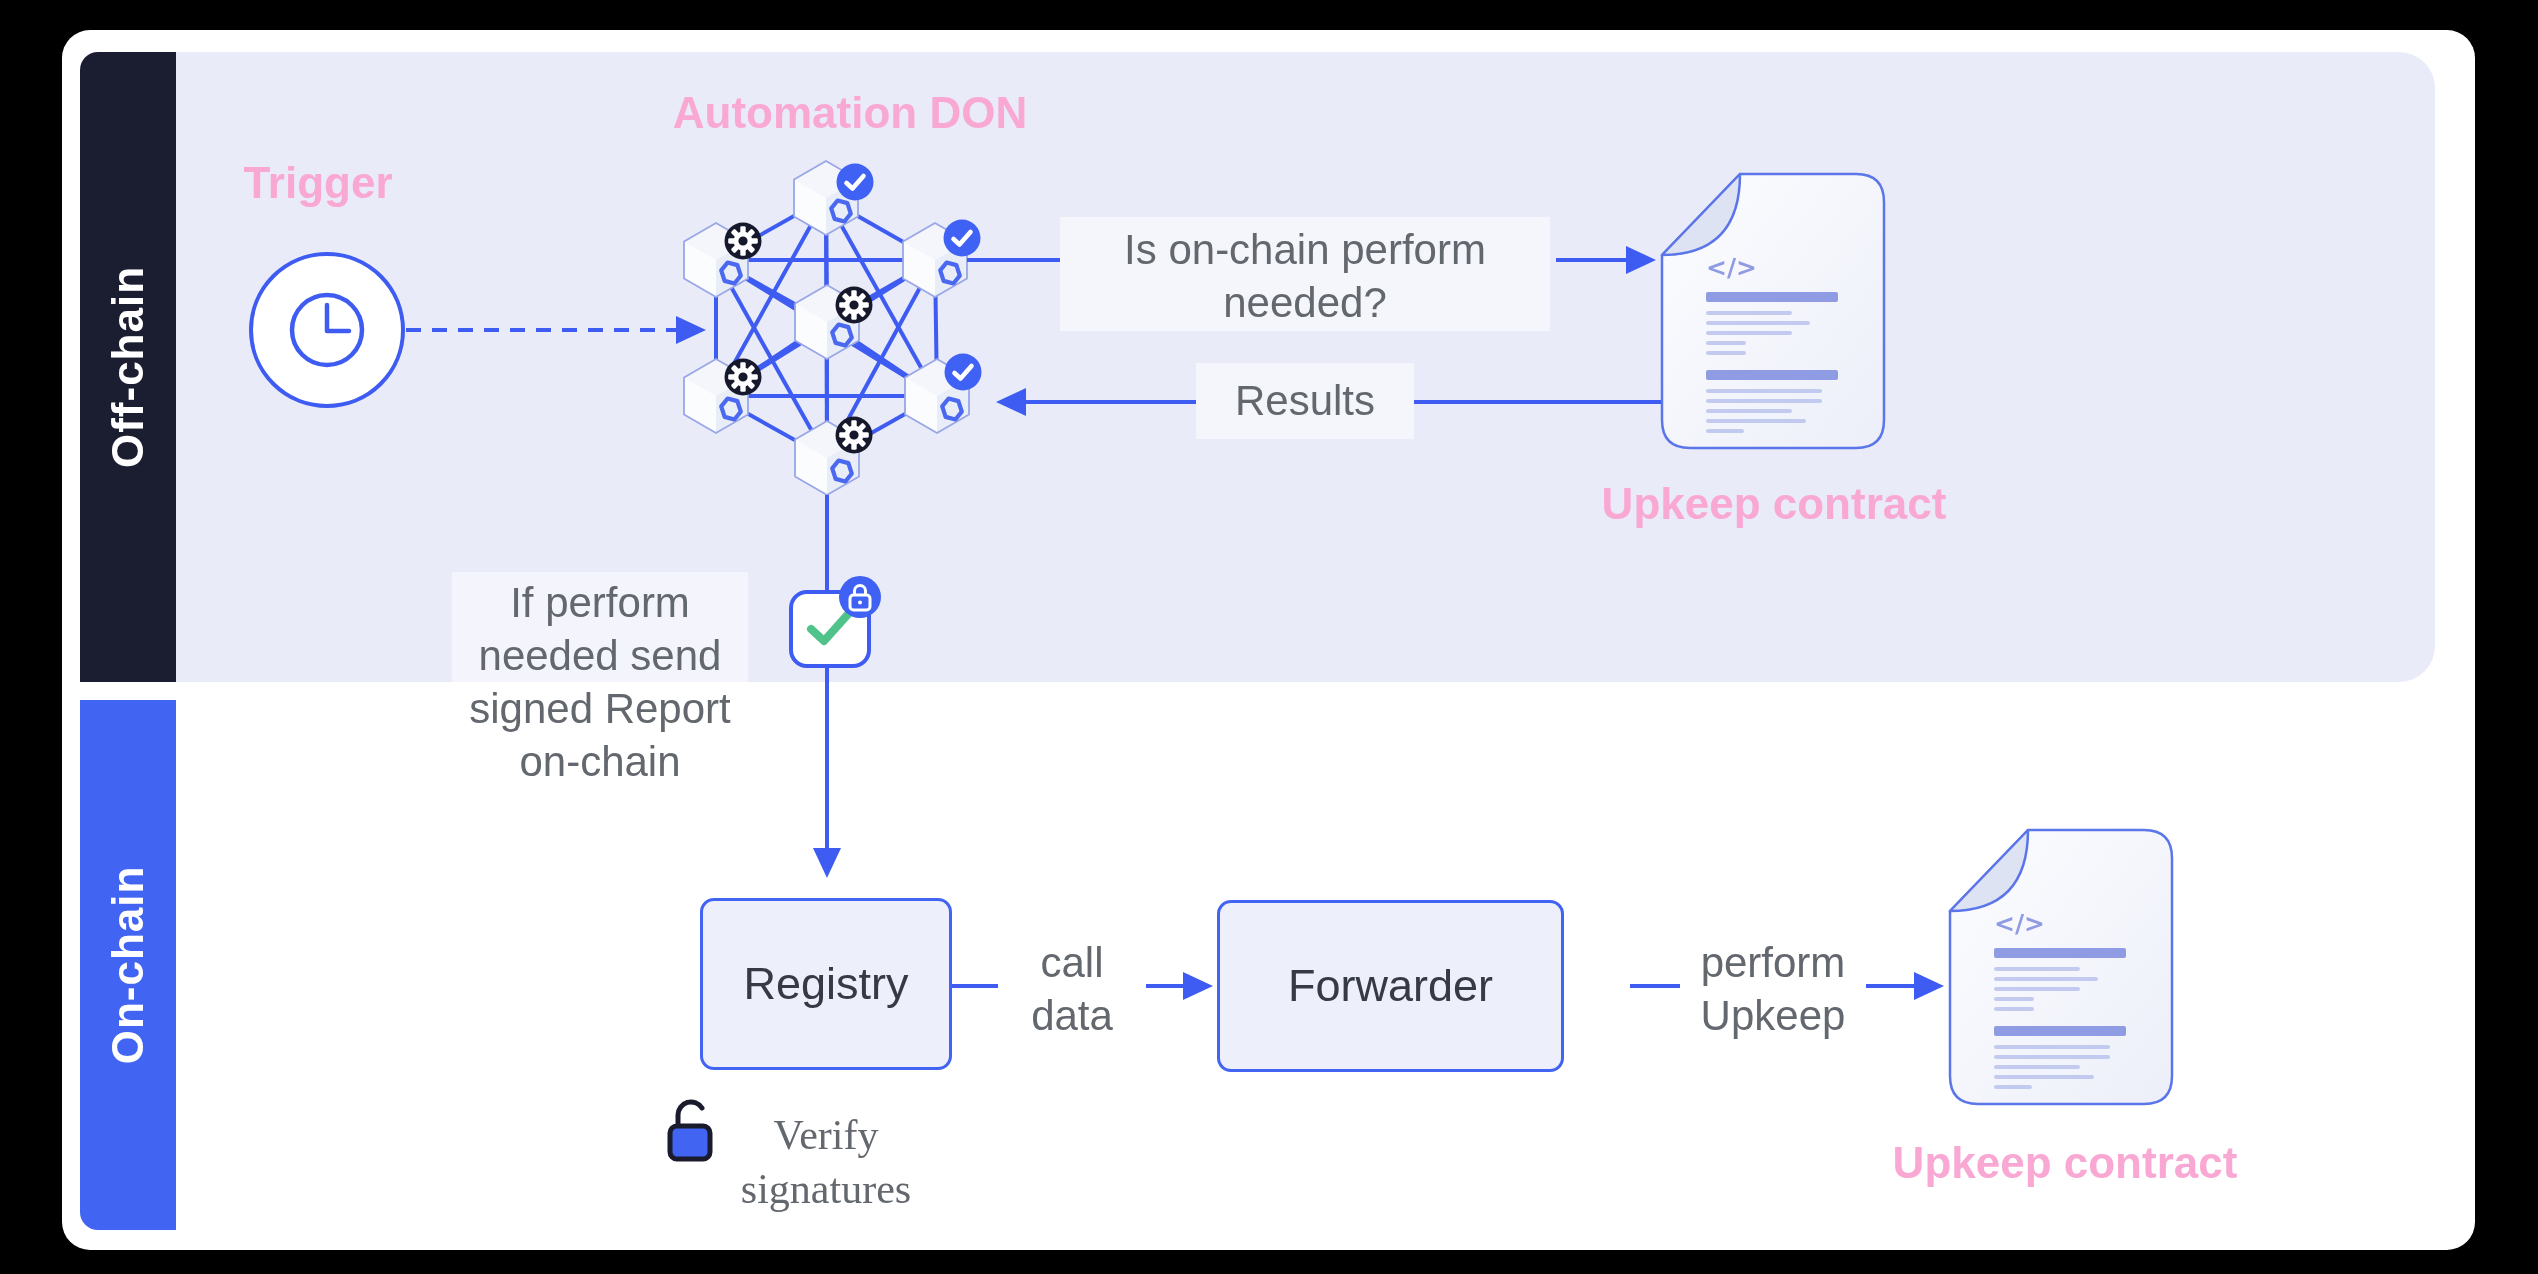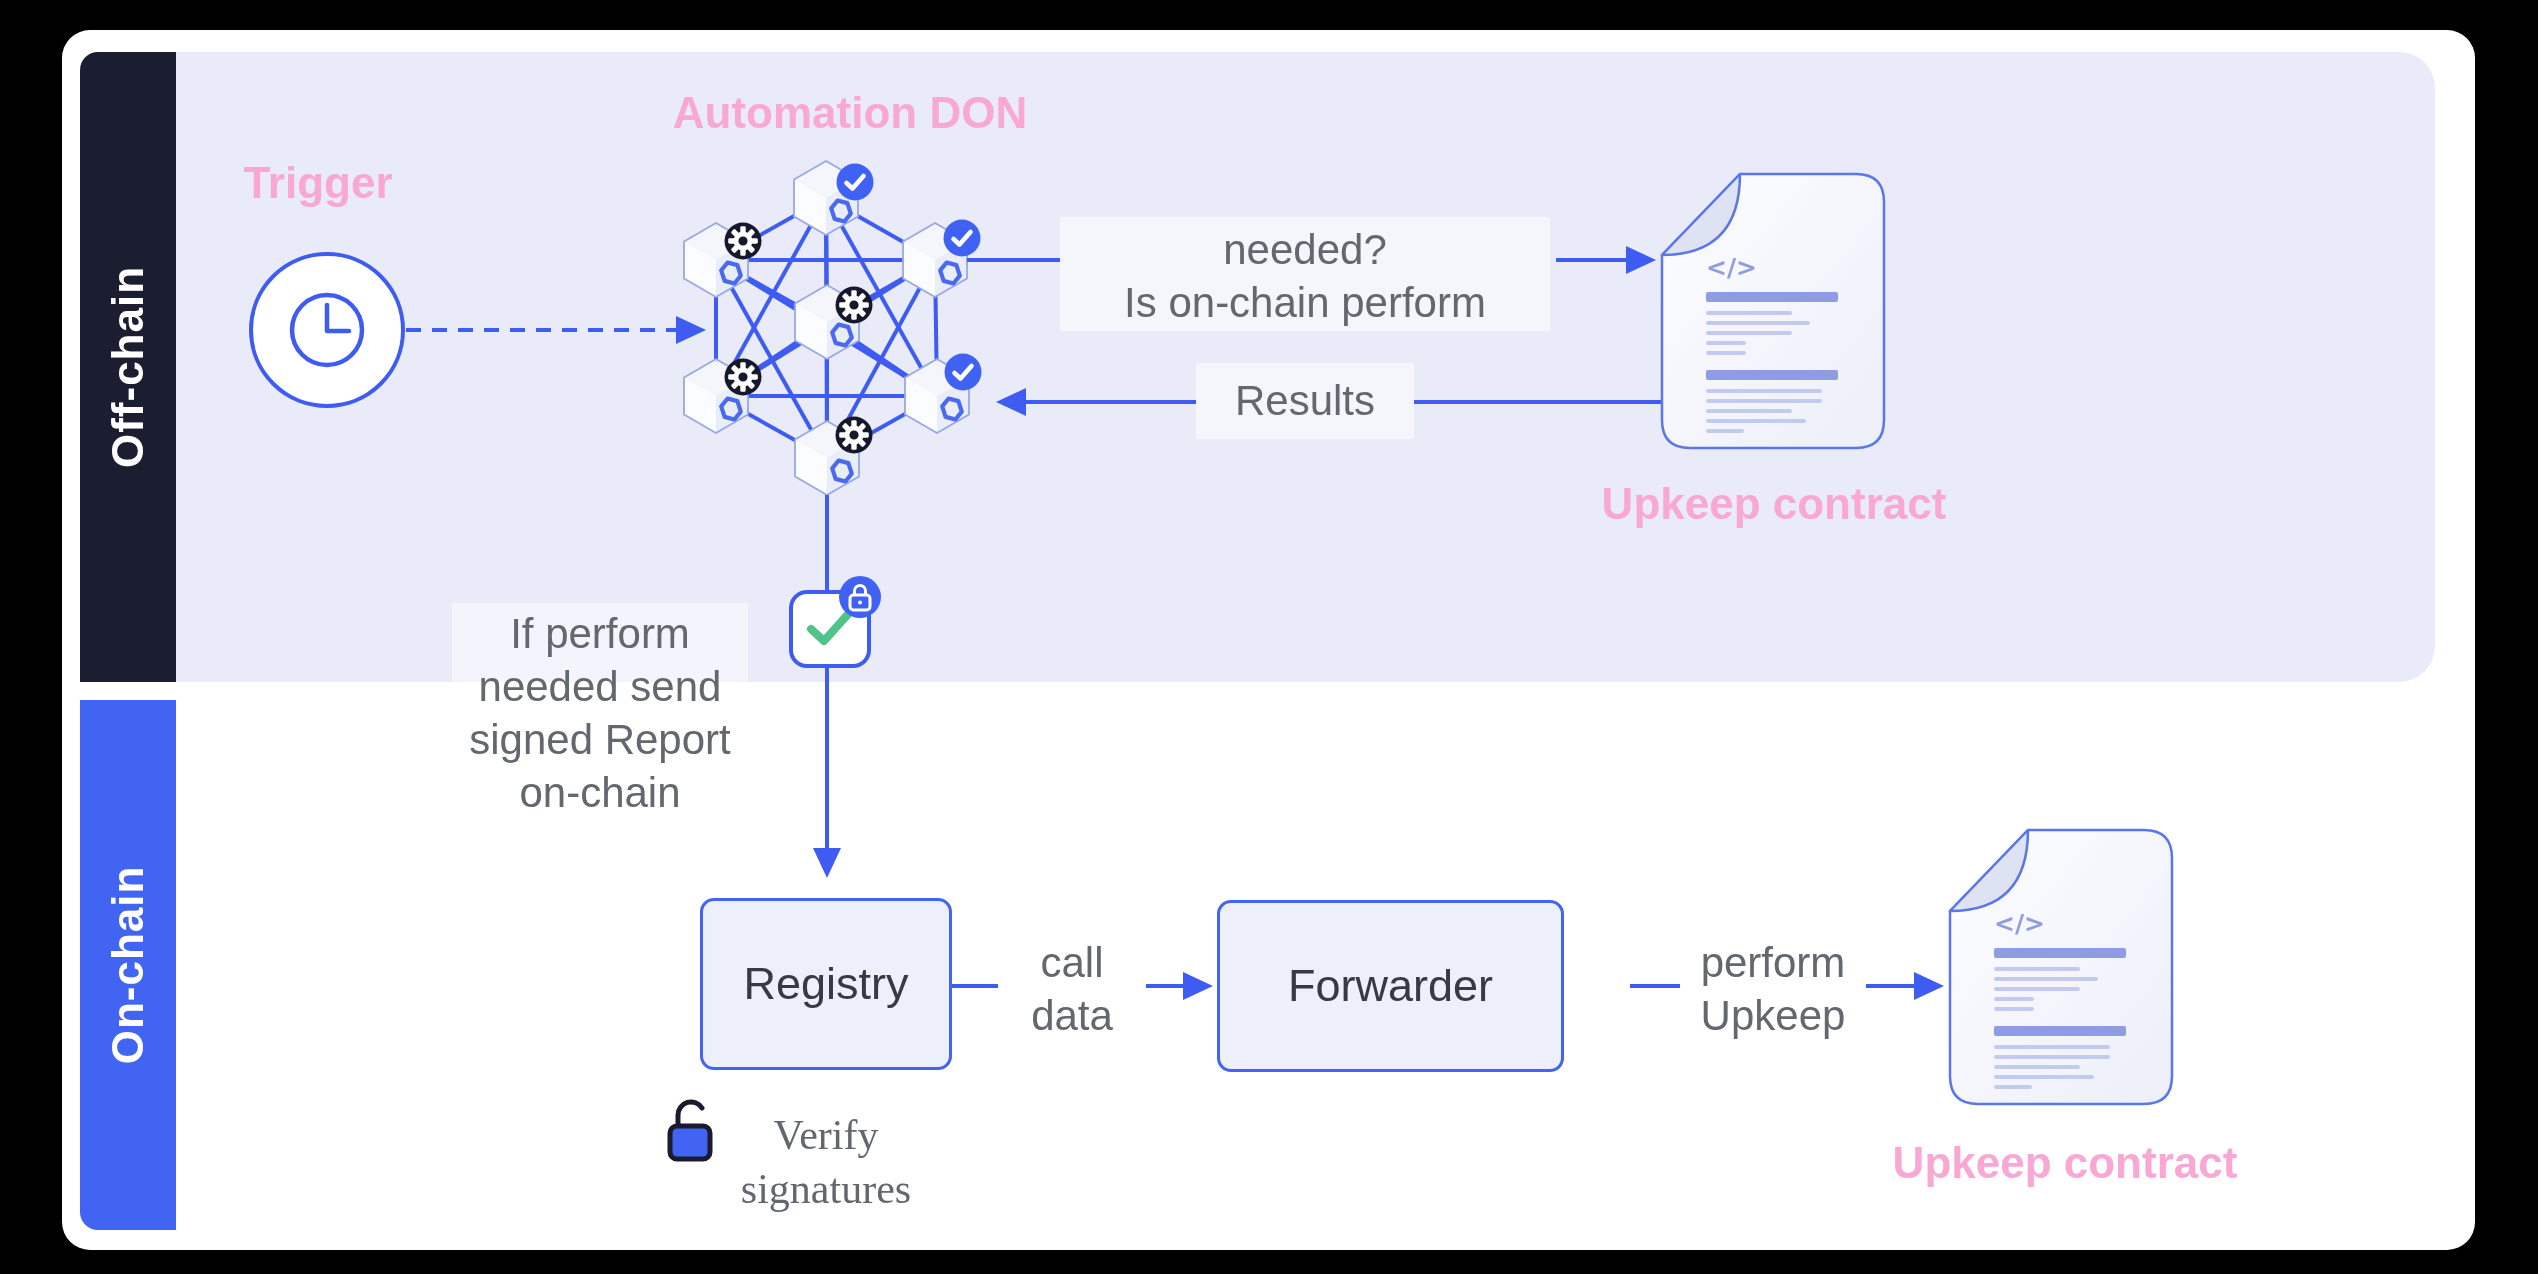--- a/index.html
+++ b/index.html
@@ -12,21 +12,21 @@
   .bar-off{top:52px;height:630px;background:#1B1D31;border-radius:18px 0 0 0;}
   .bar-on{top:700px;height:530px;background:#4164F2;border-radius:0 0 0 18px;}
   svg.diagram{position:absolute;left:0;top:0;pointer-events:none;}
   .t{position:absolute;text-align:center;}
   .gray{color:#63676E;font-size:42px;line-height:53px;}
   .heading{color:#f9a8d4;font-weight:bold;font-size:44px;line-height:52px;white-space:nowrap;}
   .tint55{background:rgba(255,255,255,0.55);}
   .tint50{background:rgba(255,255,255,0.50);}
   .q-block{left:1060px;top:217px;width:490px;height:114px;padding-top:6px;box-sizing:border-box;}
   .results-block{left:1196px;top:363px;width:218px;height:76px;line-height:76px;}
-  .ifnote-block{left:452px;top:603px;width:296px;padding:4px 0;}
+  .ifnote-block{left:452px;top:572px;width:296px;padding:4px 0;}
   .calldata-block{left:1008px;top:936px;width:128px;}
   .perform-block{left:1678px;top:936px;width:190px;}
   .verify-block{left:734px;top:1108px;width:184px;line-height:54px;font-family:Liberation Serif, serif;}
   .trigger-label{left:168px;top:157px;width:300px;}
   .don-title{left:650px;top:87px;width:400px;}
   .upkeep-top{left:1574px;top:478px;width:400px;}
   .upkeep-bottom{left:1865px;top:1137px;width:400px;}
   .node-box{position:absolute;box-sizing:border-box;background:#EDEFFB;border:3.5px solid #4164F2;display:flex;align-items:center;justify-content:center;font-size:45px;color:#363A45;border-radius:14px;}
   .registry-box{left:700px;top:898px;width:252px;height:172px;}
   .forwarder-box{left:1217px;top:900px;width:347px;height:172px;}
@@ -207,22 +207,22 @@
     <g transform="translate(666,1100)">
       <path d="M12,26 V15 A13,13 0 0 1 36,8" fill="none" stroke="#1A1C2E" stroke-width="5" stroke-linecap="round"></path>
       <rect x="4" y="26" width="40" height="33" rx="7" fill="#4164F2" stroke="#1A1C2E" stroke-width="5"></rect>
     </g>
   </svg>
 
   <div class="t heading trigger-label">Trigger</div>
   <div class="t heading don-title">Automation DON</div>
 
   <div class="t gray tint55 q-block">
+    <div>Is on-chain perform</div>
     <div>needed?</div>
-    <div>Is on-chain perform</div>
   </div>
 
   <div class="t gray tint55 results-block">Results</div>
 
   <div class="t gray tint50 ifnote-block">
     <div>If perform</div>
     <div>needed send</div>
     <div>signed Report</div>
     <div>on-chain</div>
   </div>

